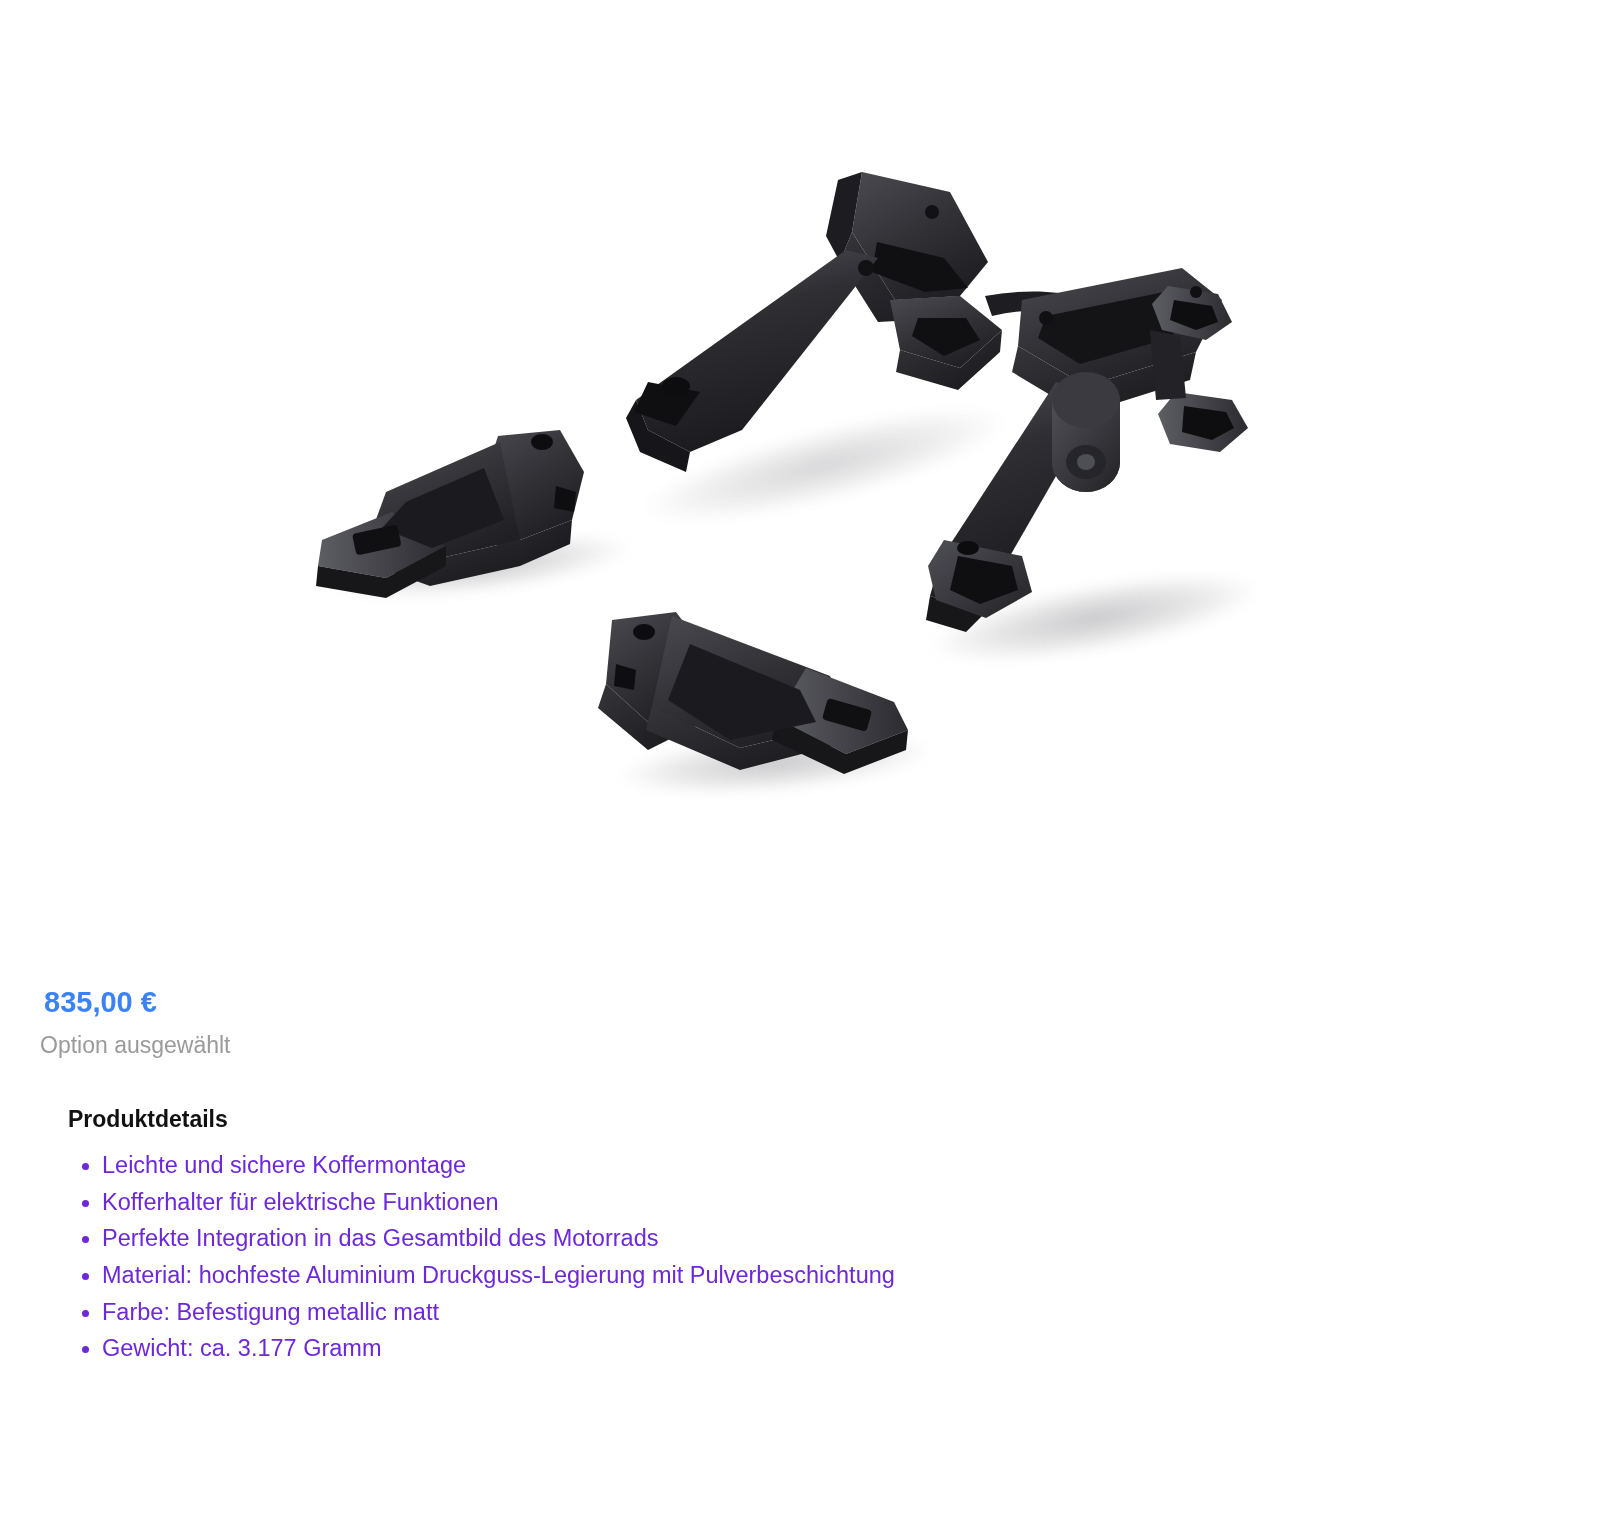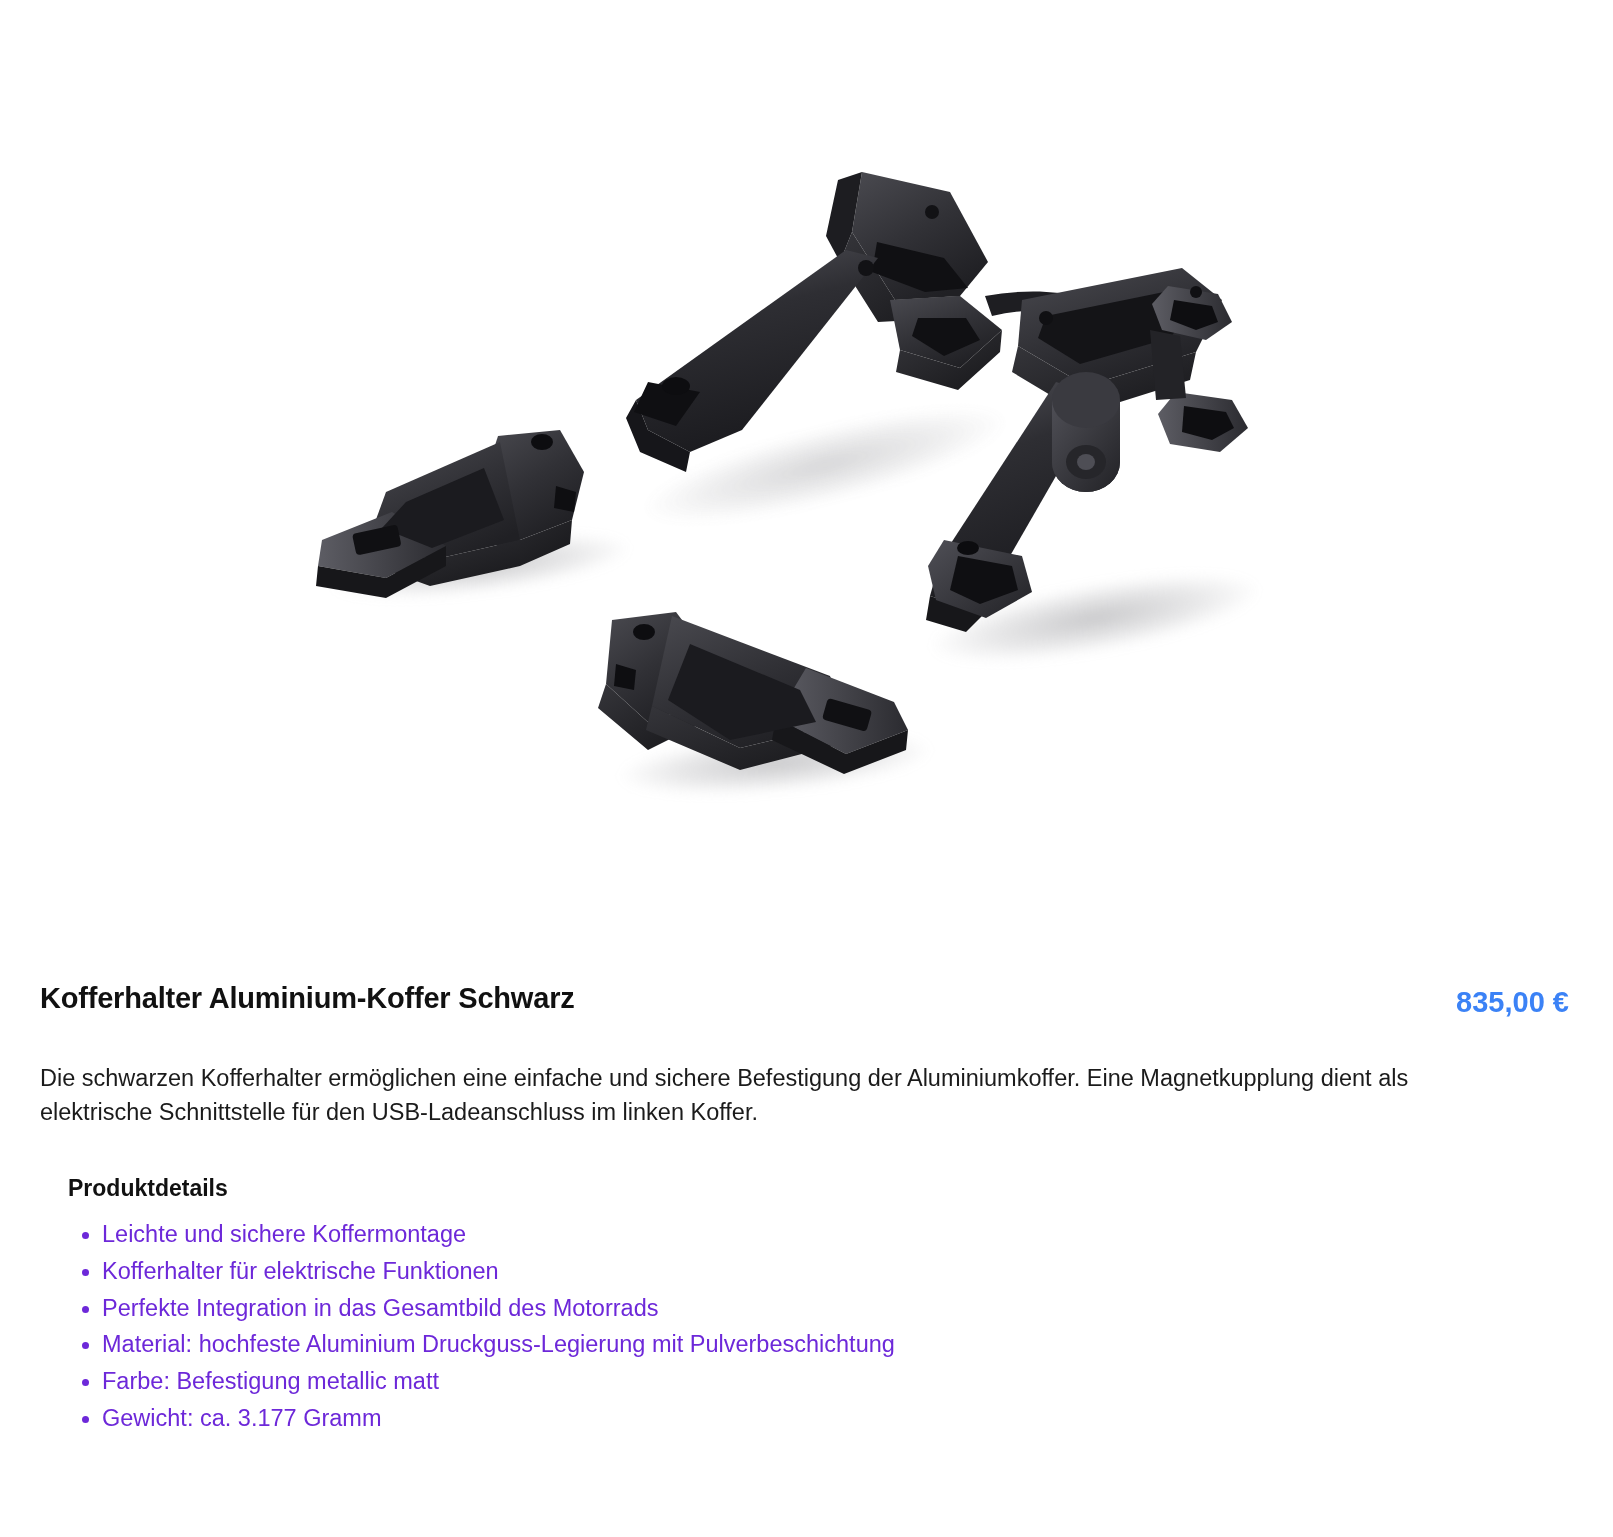--- a/index.html
+++ b/index.html
@@ -229,26 +229,25 @@
           <ellipse cx="644" cy="632" rx="11" ry="8" fill="#0d0d10"></ellipse>
           <path d="M616,664 L636,670 L634,690 L614,686 Z" fill="#0e0e11"></path>
         </g>
       </svg>
     </div>
   </div>
 
   <div class="info">
 
     <div class="title-row">
-      <h1 class="product-title">Kofferhalter Aluminium-Koffer Schwarz</h1>
       <div class="product-price">835,00 €</div>
     </div>
 
-
-    <p class="description">Die schwarzen Kofferhalter ermöglichen eine einfache und sichere Befestigung der Aluminiumkoffer. Eine Magnetkupplung dient als elektrische Schnittstelle für den USB-Ladeanschluss im linken Koffer.</p>
+    <div class="option-status">Option ausgewählt</div>
+
 
     <div class="details-heading">Produktdetails</div>
 
     <ul class="details-list">
       <li>Leichte und sichere Koffermontage</li>
       <li>Kofferhalter für elektrische Funktionen</li>
       <li>Perfekte Integration in das Gesamtbild des Motorrads</li>
       <li>Material: hochfeste Aluminium Druckguss-Legierung mit Pulverbeschichtung</li>
       <li>Farbe: Befestigung metallic matt</li>
       <li>Gewicht: ca. 3.177 Gramm</li>

